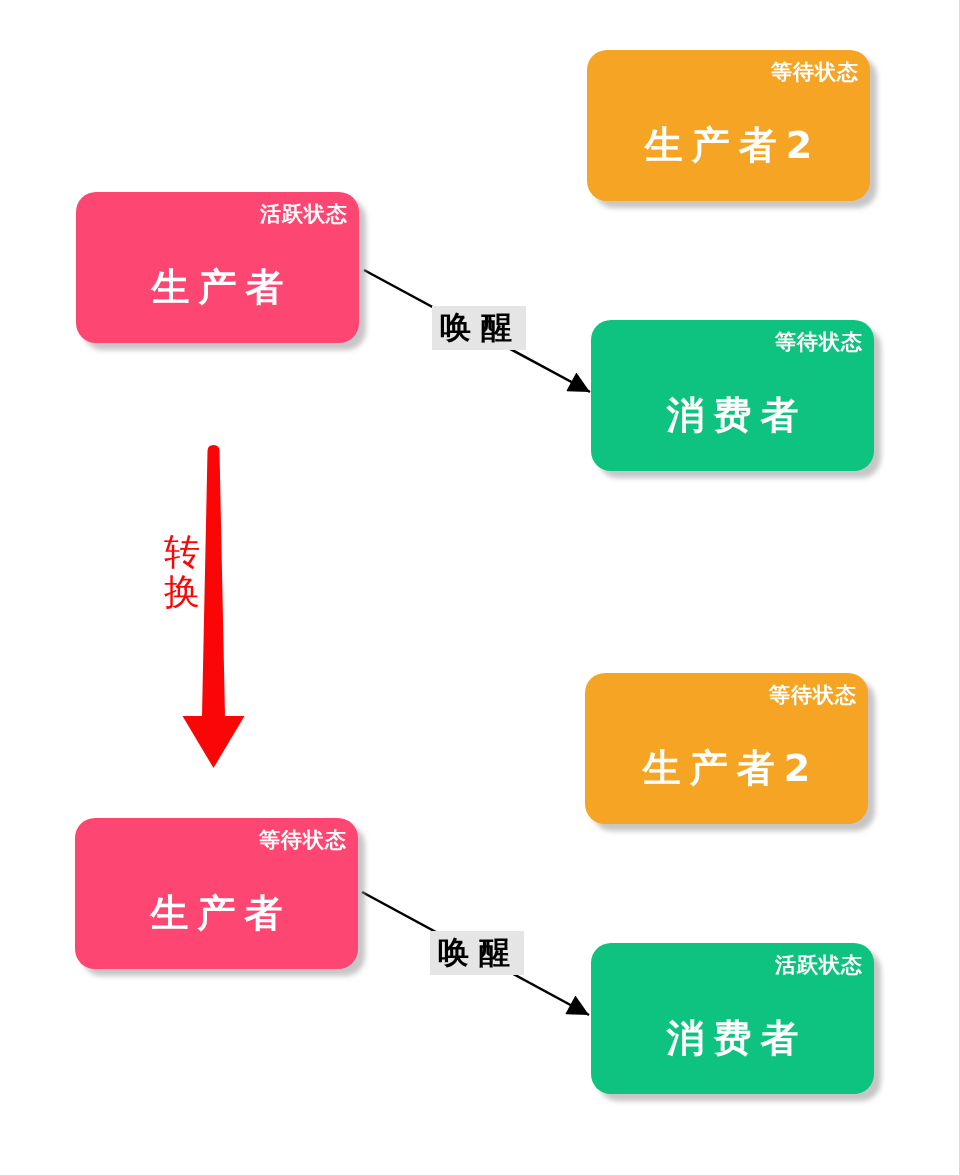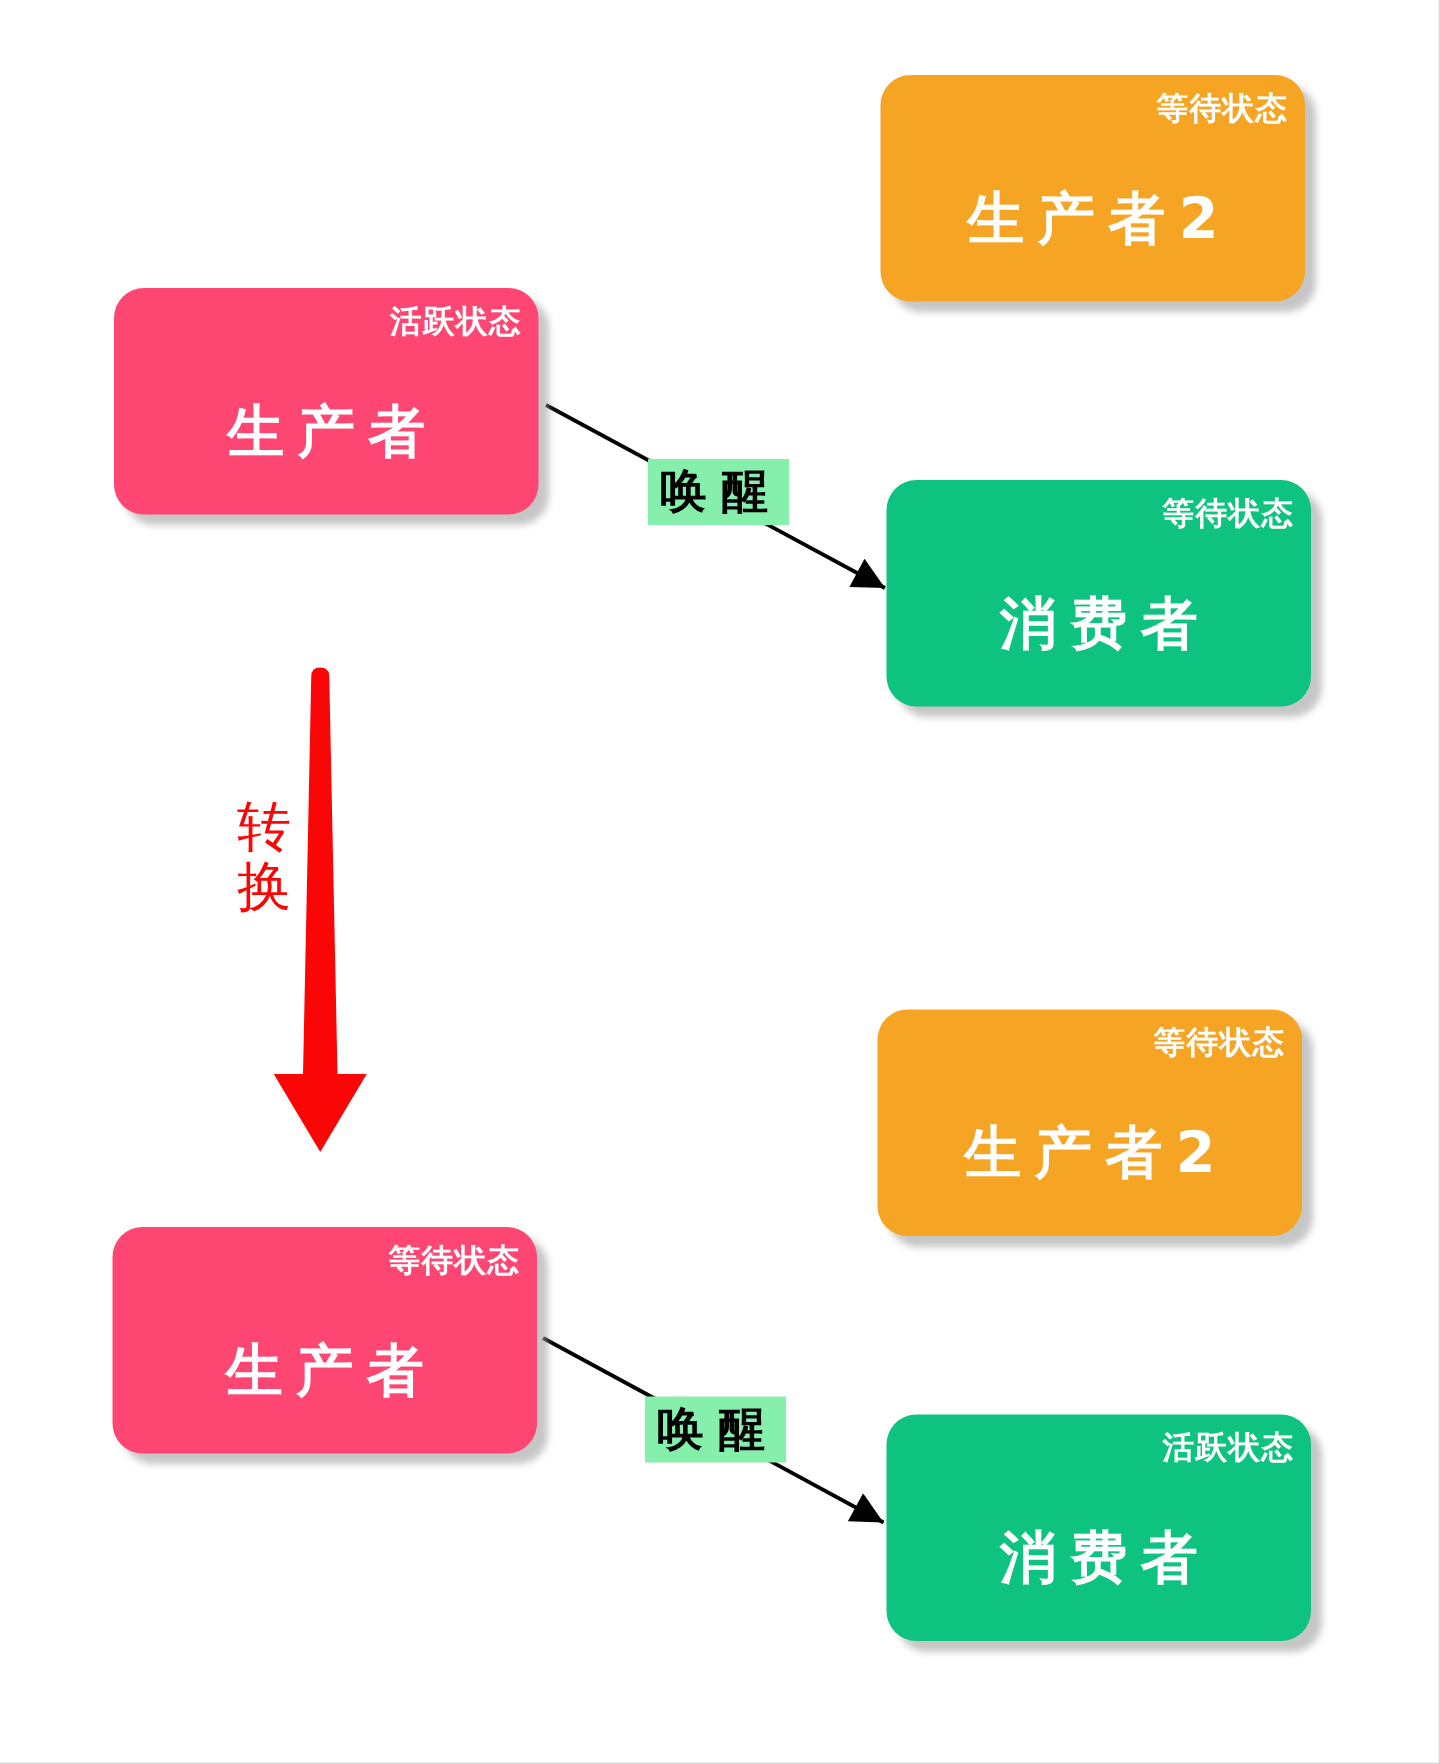--- a/index.html
+++ b/index.html
@@ -49,37 +49,37 @@
     font-size: 38px;
     font-weight: bold;
     letter-spacing: 9px;
     text-indent: 9px;
     white-space: nowrap;
     margin-top: 24px;
   }
 
   .edge-label {
     position: absolute;
-    background: #86efac;
+    background: #e5e5e5;
     color: #000000;
     font-size: 31px;
     font-weight: bold;
     letter-spacing: 10px;
     padding: 1px 4px 1px 8px;
     white-space: nowrap;
   }
   .transform-label {
     position: absolute;
     left: 158px;
     top: 532px;
     width: 42px;
     color: #fb0606;
     font-size: 36px;
     line-height: 1.1;
-    text-align: left;
+    text-align: right;
     word-break: break-all;
     white-space: pre-line;
   }
 </style>
 </head>
 <body>
 
 <div id="canvas">
 
   <svg class="overlay">

